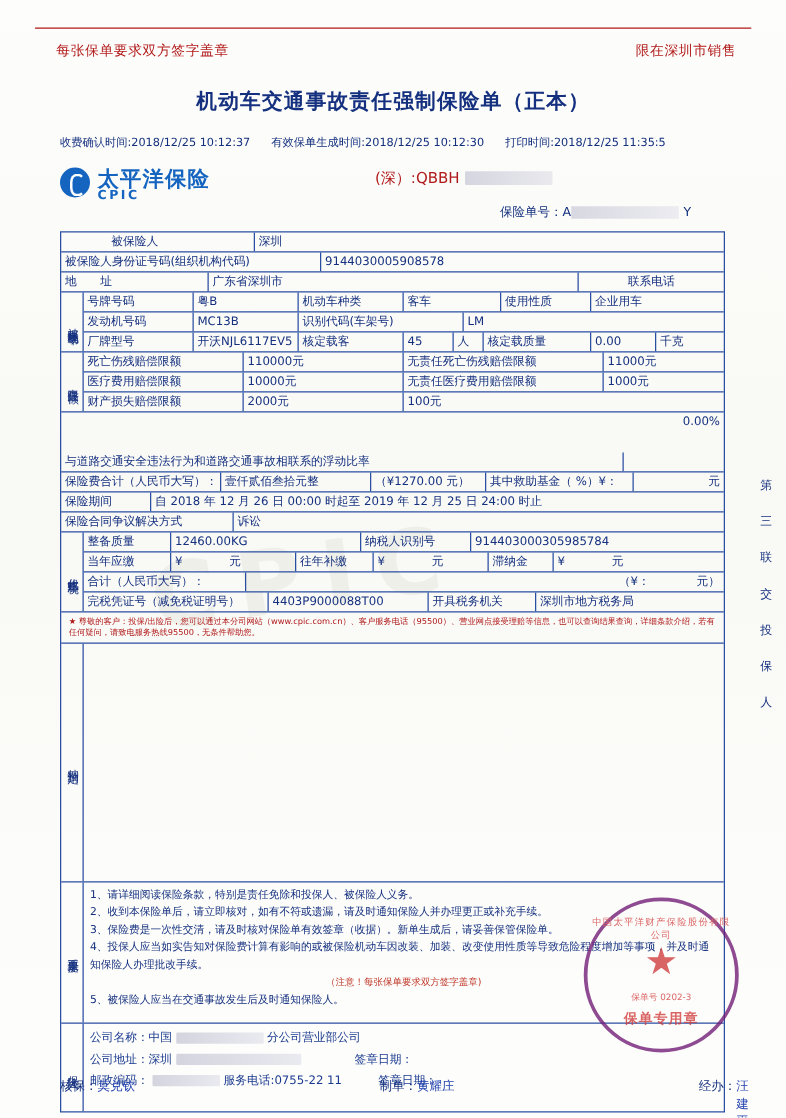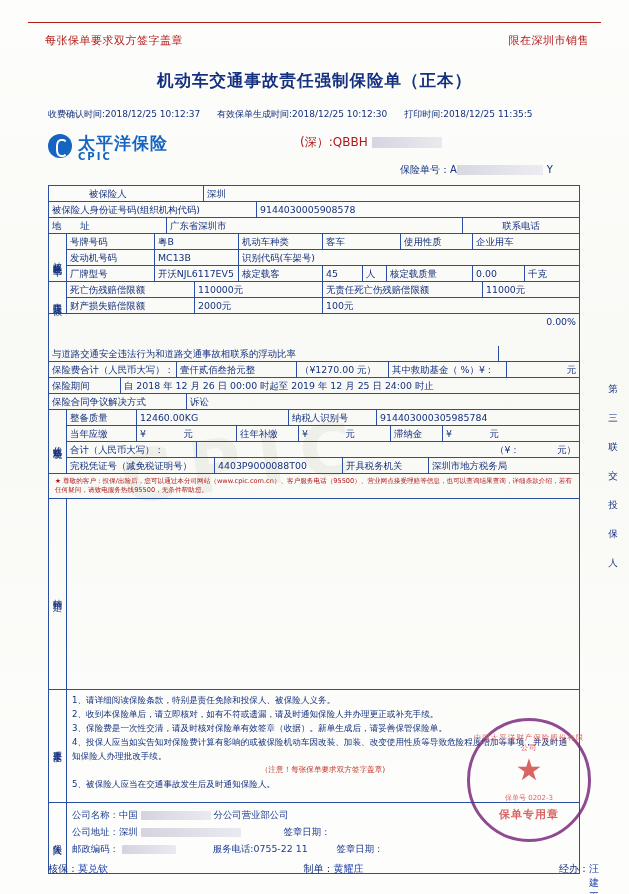--- a/index.html
+++ b/index.html
@@ -118,20 +118,21 @@
           <div class="cell" style="width:84px;">粤B</div>
           <div class="cell lbl" style="width:84px;">机动车种类</div>
           <div class="cell" style="width:78px;">客车</div>
           <div class="cell lbl" style="width:72px;">使用性质</div>
           <div class="cell" style="flex:1;">企业用车</div>
         </div>
         <div class="row">
           <div class="cell lbl" style="width:88px;">发动机号码</div>
           <div class="cell" style="width:84px;">MC13B</div>
           <div class="cell lbl" style="width:132px;">识别代码(车架号)</div>
+          <div class="cell" style="flex:1;">LM</div>
         </div>
         <div class="row">
           <div class="cell lbl" style="width:88px;">厂牌型号</div>
           <div class="cell" style="width:84px;">开沃NJL6117EV5</div>
           <div class="cell lbl" style="width:84px;">核定载客</div>
           <div class="cell" style="width:40px;">45</div>
           <div class="cell lbl" style="width:24px;">人</div>
           <div class="cell lbl" style="width:86px;">核定载质量</div>
           <div class="cell" style="width:52px;">0.00</div>
           <div class="cell lbl" style="flex:1;">千克</div>
@@ -140,20 +141,26 @@
     </div>
 
     <div class="row">
       <div class="vtitle">责任限额</div>
       <div style="flex:1;">
         <div class="row">
           <div class="cell lbl" style="width:128px;">死亡伤残赔偿限额</div>
           <div class="cell" style="width:128px;">110000元</div>
           <div class="cell lbl" style="width:160px;">无责任死亡伤残赔偿限额</div>
           <div class="cell" style="flex:1;">11000元</div>
+        </div>
+        <div class="row">
+          <div class="cell lbl" style="width:128px;">医疗费用赔偿限额</div>
+          <div class="cell" style="width:128px;">10000元</div>
+          <div class="cell lbl" style="width:160px;">无责任医疗费用赔偿限额</div>
+          <div class="cell" style="flex:1;">1000元</div>
         </div>
         <div class="row">
           <div class="cell lbl" style="width:128px;">财产损失赔偿限额</div>
           <div class="cell" style="width:128px;">2000元</div>
           <div class="cell" style="flex:1;">100元</div>
         </div>
       </div>
     </div>
 
     <div class="row">
@@ -239,21 +246,21 @@
           <span style="">分公司营业部公司</span>
         </div>
         <div>
           <span>公司地址：深圳</span>
           <span class="blurtxt" style="width:100px;"></span>
           <span style="margin-left:40px;">签章日期：</span>
         </div>
         <div>
           <span>邮政编码：</span>
           <span class="blurtxt" style="width:54px;"></span>
-          <span style="margin-left:34px;">服务电话:0755-22</span>
+          <span style="">服务电话:0755-22</span>
           <span>11</span>
           <span style="margin-left:26px;">签章日期：</span>
         </div>
       </div>
     </div>
 
   </div>
 
   <div class="stamp">
     <div class="arc">中国太平洋财产保险股份有限公司</div>

